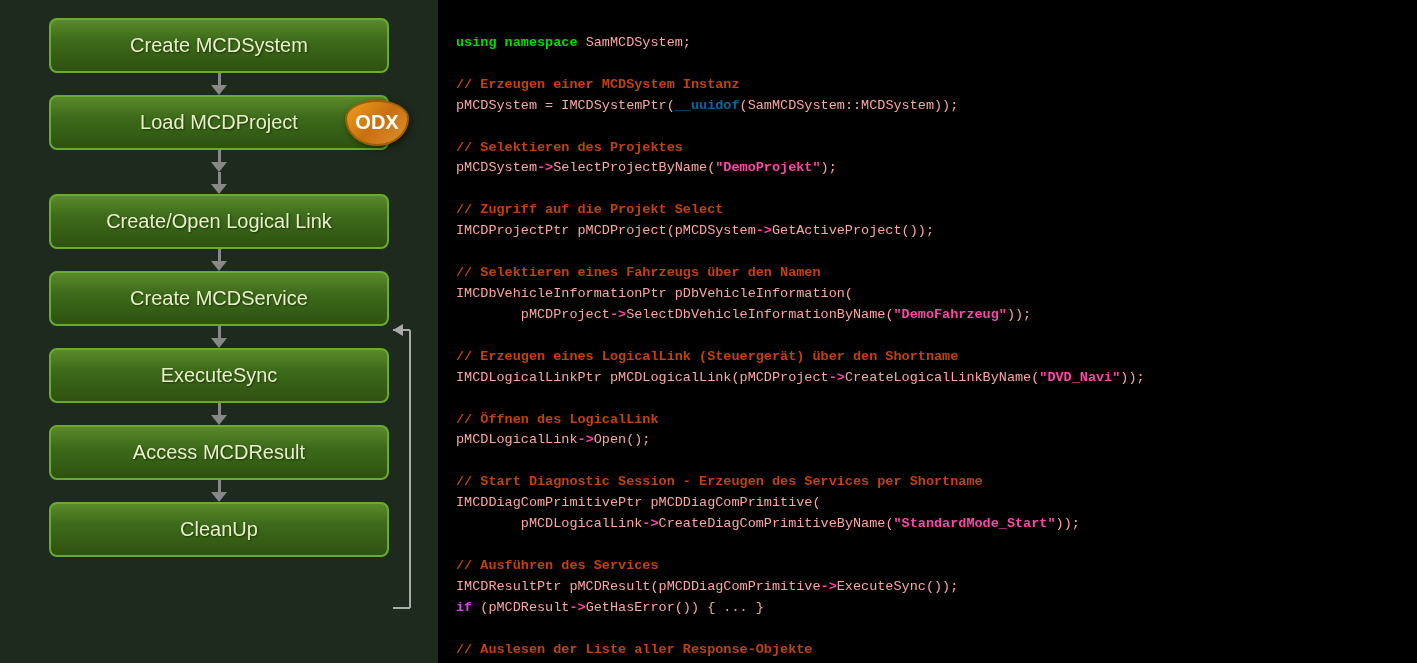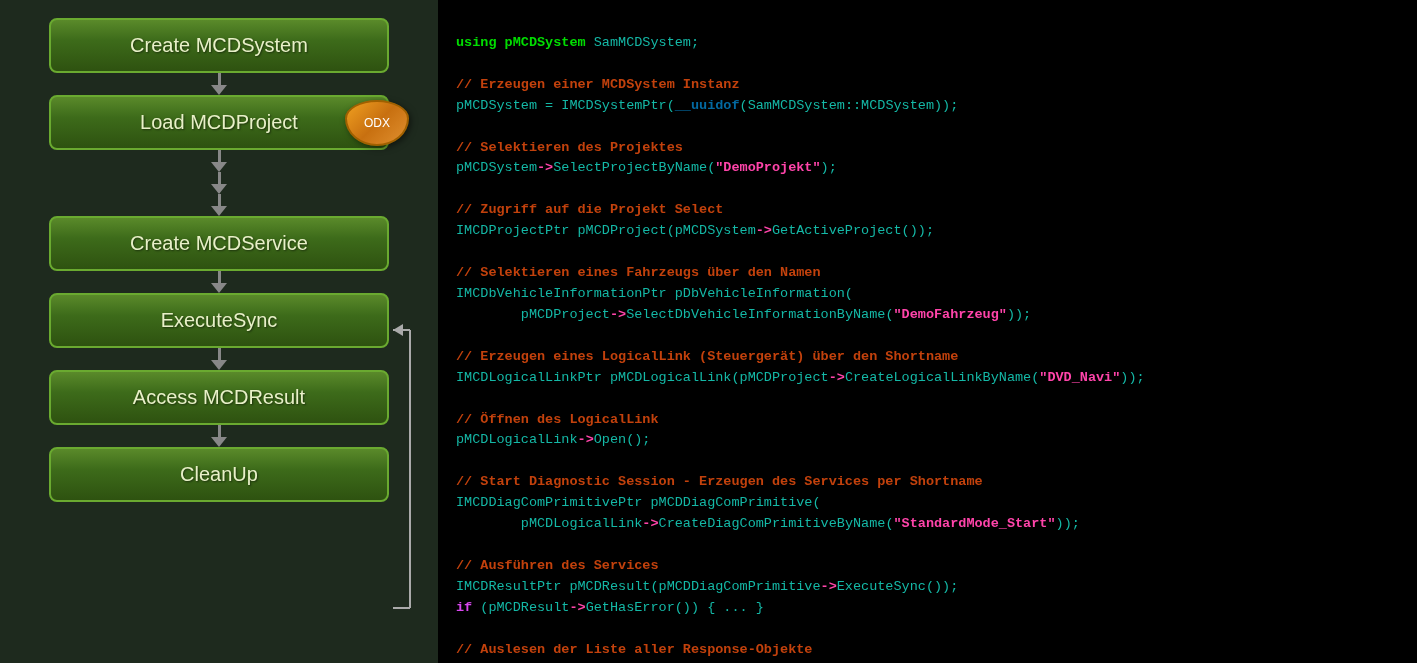--- a/index.html
+++ b/index.html
@@ -77,22 +77,22 @@
       top: 50%;
       transform: translateY(-50%);
       width: 64px;
       height: 46px;
       background: linear-gradient(135deg, #f0a020 0%, #c87010 50%, #e09030 100%);
       border-radius: 50% 50% 50% 50% / 40% 40% 60% 60%;
       display: flex;
       align-items: center;
       justify-content: center;
       color: #fff;
-      font-size: 12px;
-      font-weight: normal;
+      font-size: 20px;
+      font-weight: bold;
       font-family: Arial, sans-serif;
       border: 2px solid #a06000;
       box-shadow: 2px 2px 6px rgba(0,0,0,0.5);
       z-index: 10;
     }
 
     .load-project-wrapper {
       position: relative;
       width: 340px;
     }
@@ -110,21 +110,21 @@
 
     .code-block {
       white-space: pre;
     }
 
     .kw-green { color: #00dd00; font-weight: bold; }
     .kw-yellow { color: #0369a1; font-weight: bold; font-family: Liberation Mono, monospace; }
     .kw-magenta { color: #d946ef; font-weight: bold; }
     .comment { color: #c2410c; font-weight: bold; }
     .str-pink { color: #ff44aa; font-weight: bold; }
-    .plain { color: #14b8a6; }
+    .plain { color: #fca5a5; }
     .arrow-op { color: #ff44aa; font-weight: bold; }
 
     
     .bracket-svg {
       position: absolute;
       right: 20px;
       top: 0;
       width: 80px;
       height: 663px;
       pointer-events: none;
@@ -139,20 +139,21 @@
   <div class="arrow-down"></div>
 
   <div class="load-project-wrapper">
     <div class="flow-item">Load MCDProject</div>
     <div class="odx-badge">ODX</div>
   </div>
   <div class="arrow-down"></div>
 
   <div class="arrow-down"></div>
 
+  <div class="flow-item">Create/Open Logical Link</div>
   <div class="arrow-down"></div>
 
   <div class="flow-item">Create MCDService</div>
   <div class="arrow-down"></div>
 
   <div class="flow-item">ExecuteSync</div>
   <div class="arrow-down"></div>
 
   <div class="flow-item">Access MCDResult</div>
   <div class="arrow-down"></div>
@@ -164,21 +165,21 @@
     <line x1="55" y1="330" x2="72" y2="330" stroke="#aaa" stroke-width="2"></line>
     <line x1="72" y1="330" x2="72" y2="608" stroke="#aaa" stroke-width="2"></line>
     <line x1="72" y1="608" x2="55" y2="608" stroke="#aaa" stroke-width="2"></line>
 
     <polygon points="55,330 65,324 65,336" fill="#aaa"></polygon>
   </svg>
 </div>
 
 <div class="right-panel">
   <div class="code-block">
-<span class="kw-green">using pMCDSystem</span><span class="plain"> SamMCDSystem;</span>
+<span class="kw-green">using namespace</span><span class="plain"> SamMCDSystem;</span>
 
 <span class="comment">// Erzeugen einer MCDSystem Instanz</span>
 <span class="plain">pMCDSystem = IMCDSystemPtr(</span><span class="kw-yellow">__uuidof</span><span class="plain">(SamMCDSystem::MCDSystem));</span>
 
 <span class="comment">// Selektieren des Projektes</span>
 <span class="plain">pMCDSystem</span><span class="arrow-op">-&gt;</span><span class="plain">SelectProjectByName(</span><span class="str-pink">"DemoProjekt"</span><span class="plain">);</span>
 
 <span class="comment">// Zugriff auf die Projekt Select</span>
 <span class="plain">IMCDProjectPtr pMCDProject(pMCDSystem</span><span class="arrow-op">-&gt;</span><span class="plain">GetActiveProject());</span>
 

